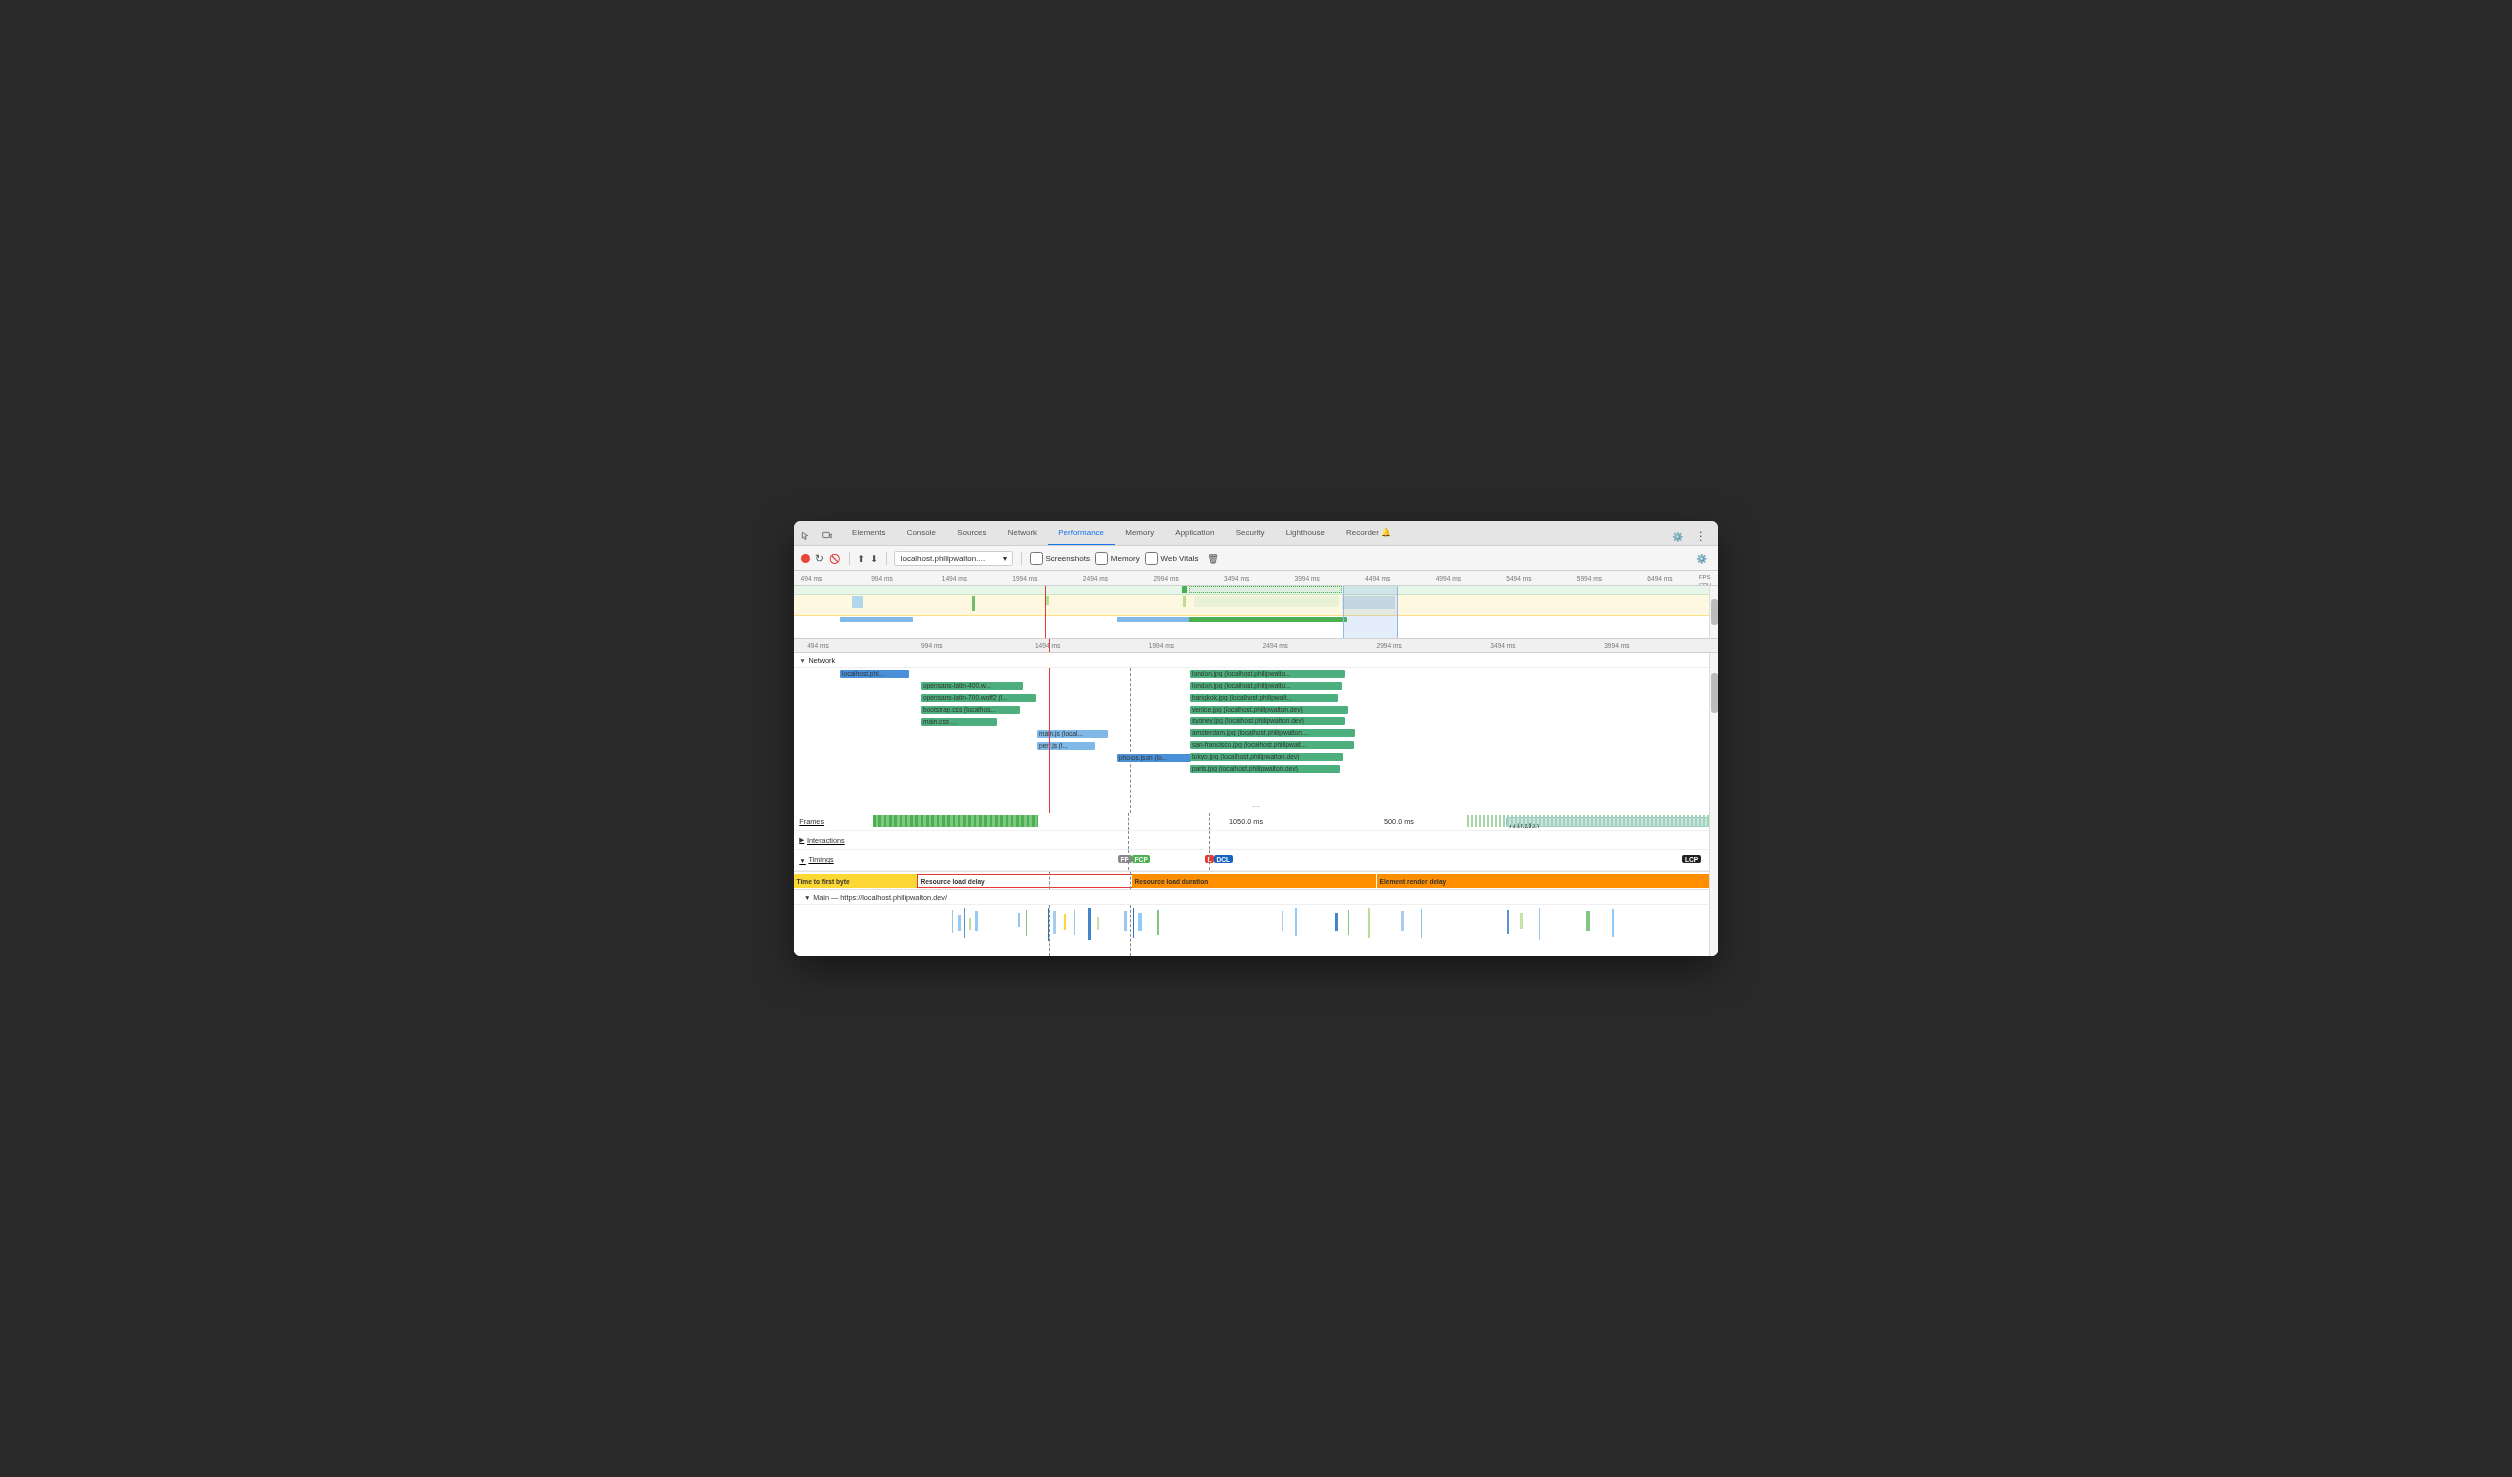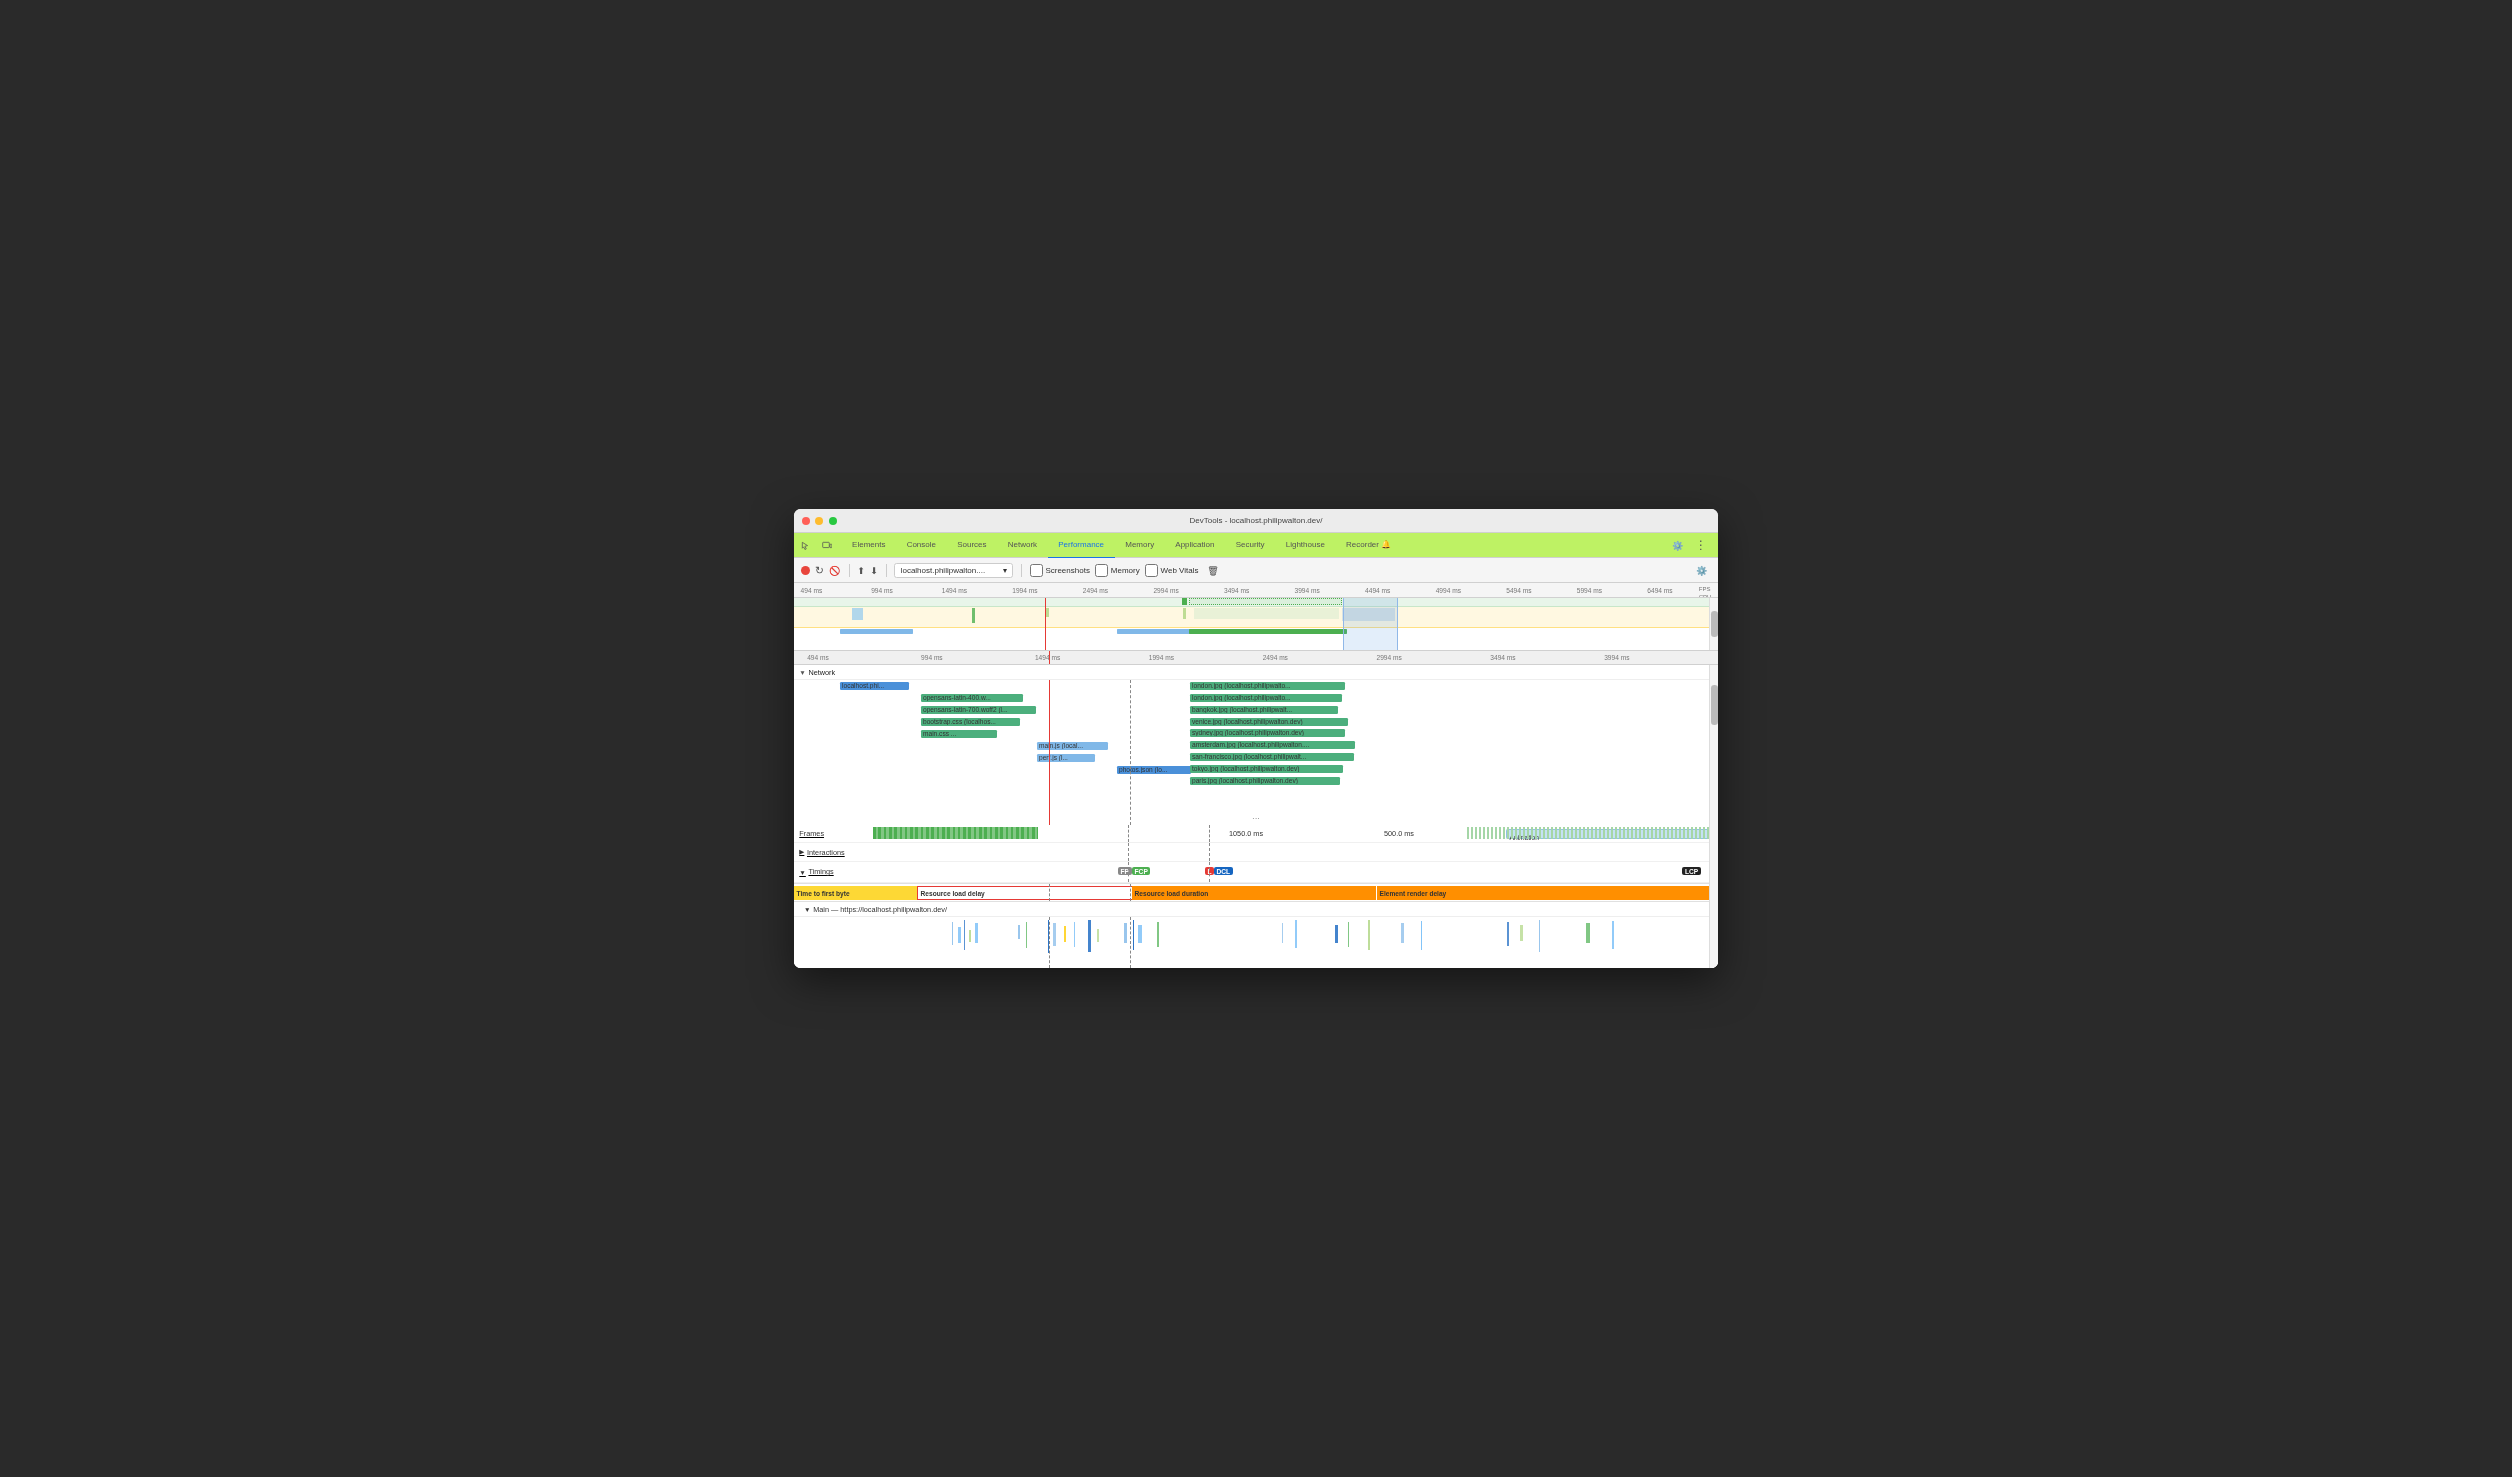--- a/index.html
+++ b/index.html
@@ -54,24 +54,24 @@
       height: 18.5px;
       display: flex;
       align-items: center;
       justify-content: center;
       border-radius: 2.6px;
       cursor: pointer;
       color: #444;
       font-size: 9.2px;
     }
     .tab-bar {
-      background: #bef264;
+      background: #e5e5e5;
       height: 25px;
       display: flex;
-      align-items: center;
+      align-items: flex-end;
       border-bottom: 0.7px solid #d0d0d0;
       padding: 0 2.6px;
     }
     .tab {
       padding: 0 10.6px;
       height: 25px;
       display: flex;
       align-items: center;
       font-size: 8px;
       color: #555;
@@ -385,28 +385,20 @@
       height: 13px;
       background: #ccc;
       margin: 0 2.6px;
     }
   </style>
 </head>
 <body>
 
 <div class="window">
 
-  <div class="title-bar">
-    <div class="traffic-lights">
-      <div class="traffic-light tl-red"></div>
-      <div class="traffic-light tl-yellow"></div>
-      <div class="traffic-light tl-green"></div>
-    </div>
-    <span class="title-bar-title">DevTools - localhost.philipwalton.dev/</span>
-  </div>
 
   <div class="tab-bar">
 
     <div class="toolbar-icon" style="margin-right:2.6px;">
       <svg width="9.2" height="9.2" viewBox="0 0 14 14">
           <path d="M2 2 L10 7 L6 8 L8 12 L6 13 L4 9 L2 11 Z" fill="none" stroke="#555" stroke-width="1.2"></path>
         </svg>
     </div>
     <div class="toolbar-icon" style="margin-right:5.3px;">
       <svg width="10.6" height="9.2" viewBox="0 0 16 14">

